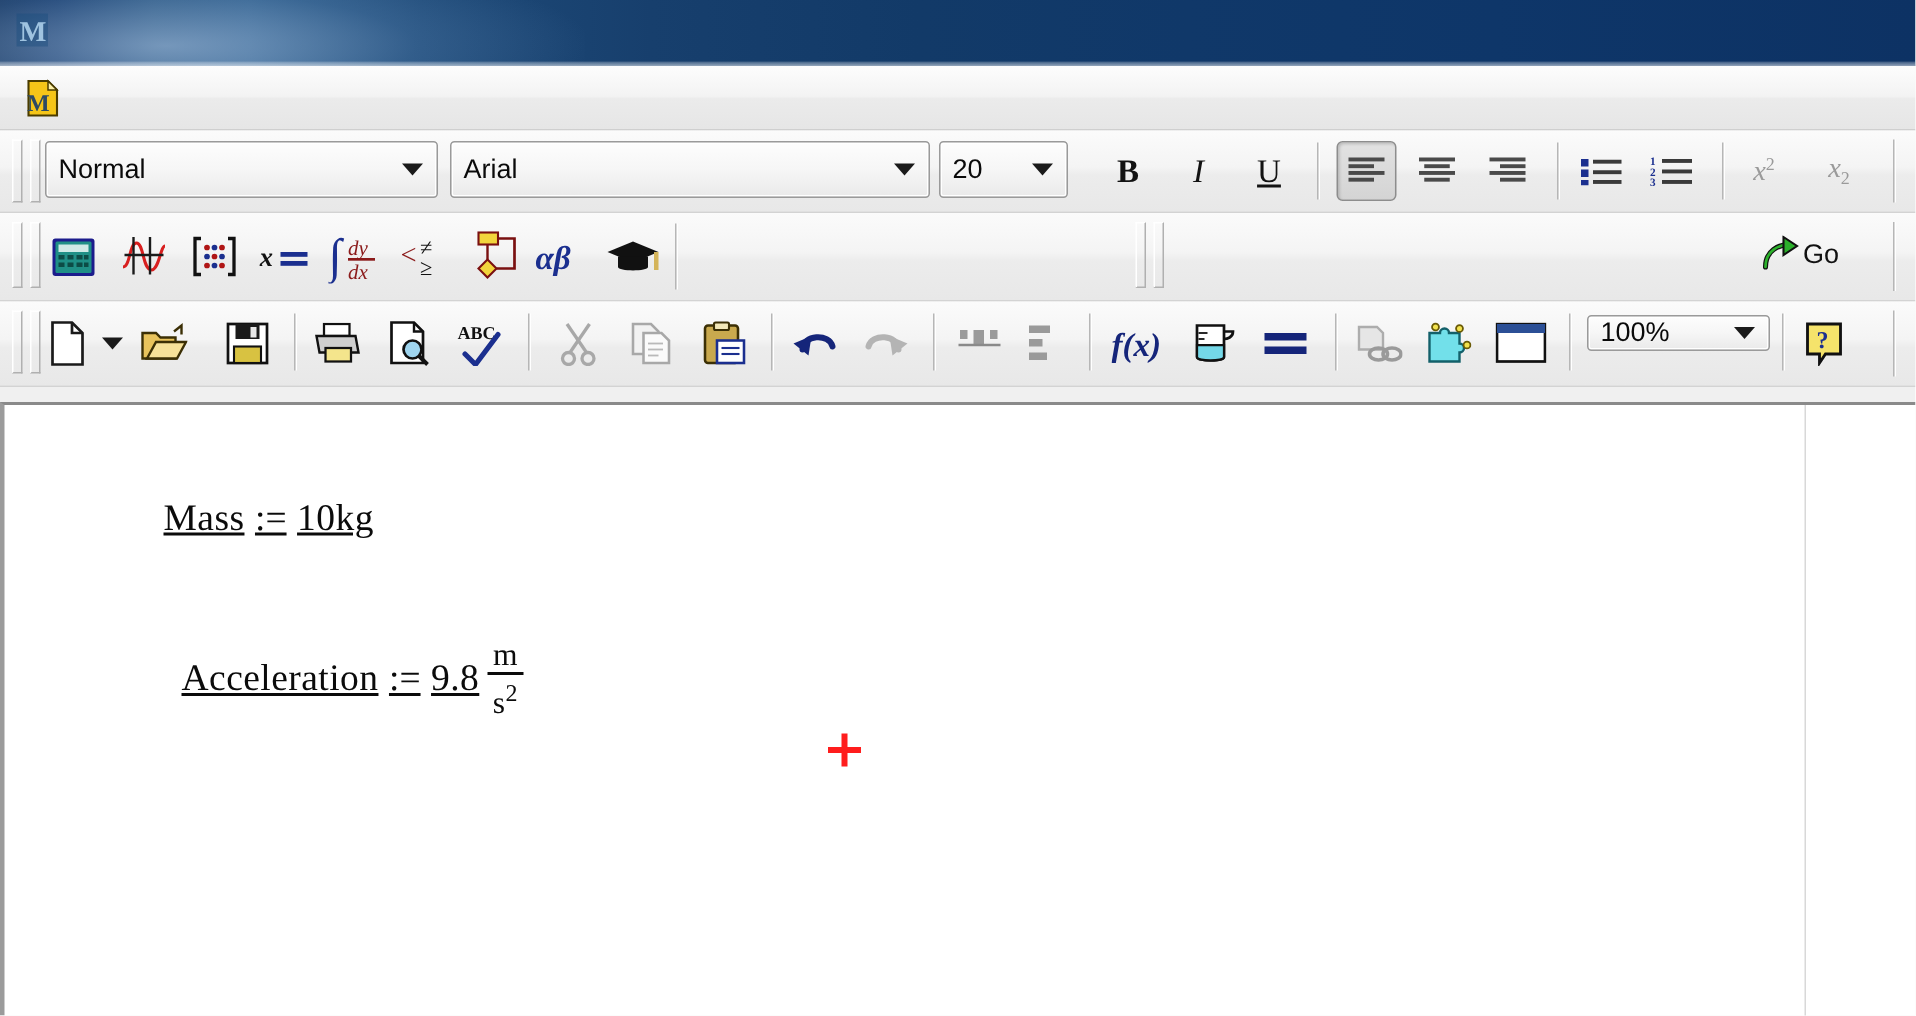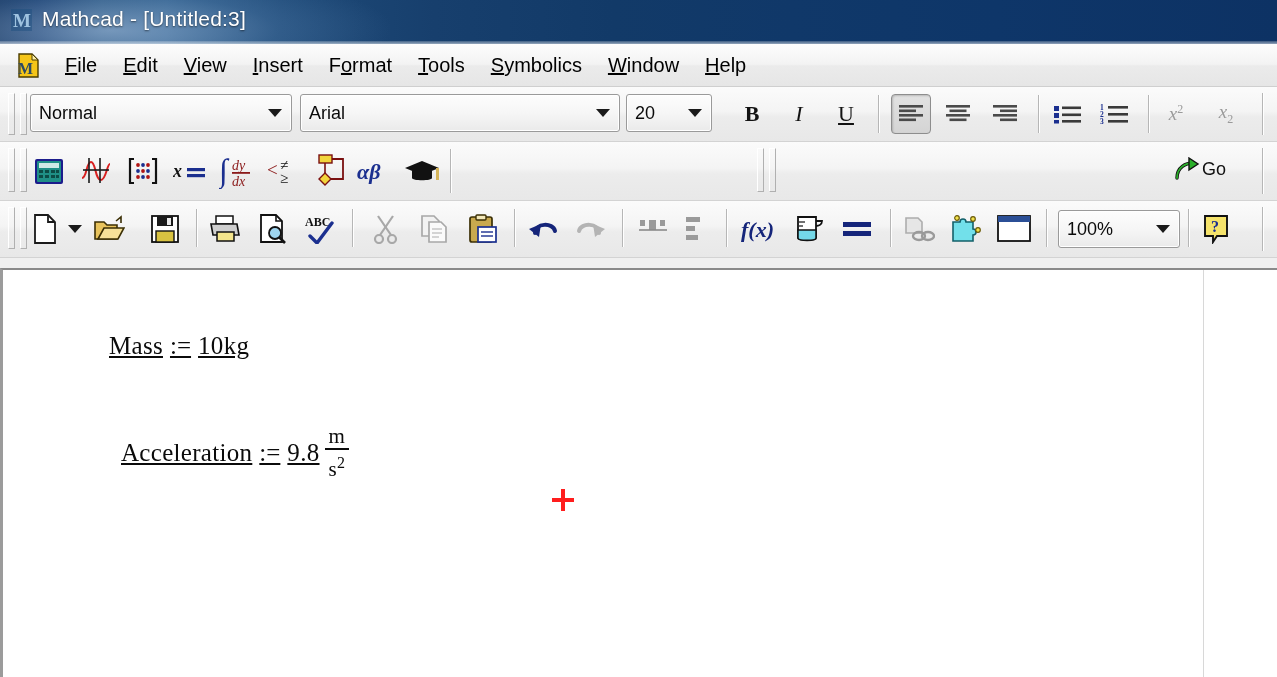--- a/index.html
+++ b/index.html
@@ -256,41 +256,29 @@
 <div id="app">
 
   <div class="titlebar">
     <div class="title-glow"></div>
     <div class="title-icon">
       <svg width="28" height="28" viewBox="0 0 28 28">
         <rect x="3" y="3" width="21" height="22" fill="#1b4d7e" opacity="0.45"></rect>
         <text x="5" y="21" font-family="Liberation Serif, serif" font-size="19" font-weight="bold" fill="#9fc3e0">M</text>
       </svg>
     </div>
-    <div class="title-text">Mathcad - [Untitled:3]</div>
   </div>
 
   <div class="menubar">
     <div class="menu-icon">
       <svg width="27" height="27" viewBox="0 0 27 27">
         <path d="M4 2 H17 L23 8 V25 H4 Z" fill="#f5c518" stroke="#4a3c00" stroke-width="1.4"></path>
         <path d="M17 2 L17 8 L23 8 Z" fill="#fdf0a8" stroke="#4a3c00" stroke-width="1"></path>
         <text x="3" y="22" font-family="Liberation Serif, serif" font-size="16" font-weight="bold" fill="#2d4a63">M</text>
       </svg>
-    </div>
-    <div class="menu-items">
-      <div class="menu-item"><u>F</u><span>ile</span></div>
-      <div class="menu-item"><u>E</u>dit</div>
-      <div class="menu-item"><u>V</u>iew</div>
-      <div class="menu-item"><u>I</u>nsert</div>
-      <div class="menu-item">F<u>o</u>rmat</div>
-      <div class="menu-item"><u>T</u>ools</div>
-      <div class="menu-item"><u>S</u>ymbolics</div>
-      <div class="menu-item"><u>W</u>indow</div>
-      <div class="menu-item"><u>H</u>elp</div>
     </div>
   </div>
 
   <div class="toolbar" style="height:54px;">
     <div class="grip" style="left:8px;  height:42px;"></div>
     <div class="grip" style="left:20px; height:42px;"></div>
 
     <div class="combo" style="left:300px; top:7px; width:320px; height:38px;">
       <span class="cval">Arial</span>
       <span class="carrow"></span>
@@ -670,21 +658,21 @@
 
     <div class="tbtn" style="left:994px; top:9px; width:40px; height:38px;">
       <svg width="34" height="28" viewBox="0 0 34 28">
         <rect x="1" y="1" width="32" height="25" fill="#ffffff" stroke="#111" stroke-width="1.8"></rect>
         <rect x="1" y="1" width="32" height="6" fill="#2b4f96"></rect>
       </svg>
     </div>
 
     <div class="sep" style="left:1046px; top:8px; height:38px;"></div>
 
-    <div class="combo" style="left:1058px; top:9px; width:122px; height:38px;">
+    <div class="combo" style="left:1058px; top:9px; width:122px; height:24px;">
       <span class="cval">100%</span>
       <span class="carrow"></span>
     </div>
 
     <div class="sep" style="left:1188px; top:8px; height:38px;"></div>
 
     <div class="tbtn" style="left:1198px; top:9px; width:38px; height:38px;">
       <svg width="28" height="30" viewBox="0 0 28 30">
         <path d="M2 2 H24 V22 H14 L10 28 L10 22 H2 Z" fill="#f5e36b" stroke="#111" stroke-width="1.9"></path>
         <text x="8" y="18" font-family="Liberation Serif, serif" font-size="16" font-weight="bold" fill="#1b2f8f">?</text>

